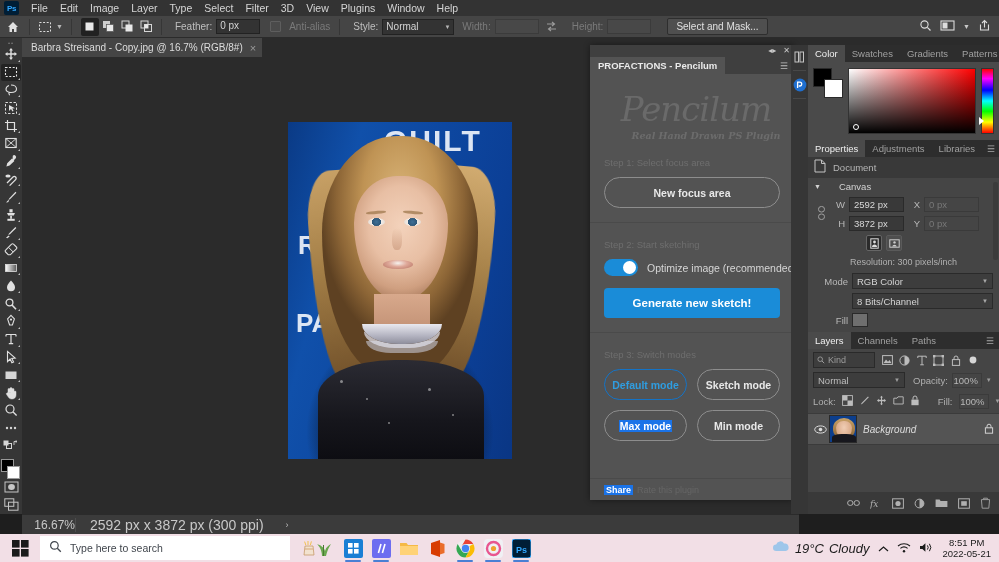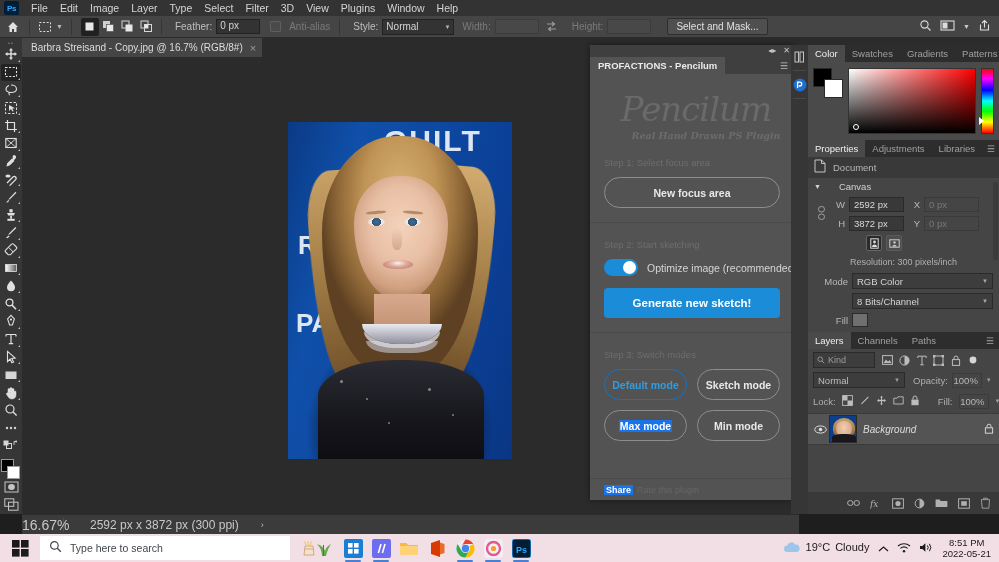--- a/index.html
+++ b/index.html
@@ -190,24 +190,24 @@
   }
   .sparkle { position: absolute; background: #ddd; border-radius: 50%; opacity: .55; }
 
   
   .statusbar {
     position: absolute; left: 22px; top: 514px; width: 777px; height: 20px;
     background: #3b3b3b; display: flex; align-items: center;
     border-top: 1px solid #2b2b2b;
   }
   .sb-zoom {
-    color: #c8c8c8; font-size: 14px; width: 42px; text-align: right;
+    color: #c8c8c8; font-size: 12px; width: 54px; text-align: right;
     border-right: 1px solid #4d4d4d; height: 14px; line-height: 14px;
   }
-  .sb-doc { color: #c8c8c8; font-size: 12px; margin-left: 26px; }
+  .sb-doc { color: #c8c8c8; font-size: 14px; margin-left: 14px; }
   .sb-arrow { color: #bdbdbd; font-size: 9px; margin-left: 22px; }
 
   
   .plugin {
     position: absolute; left: 590px; top: 45px; width: 204px; height: 455px;
     background: #535353; box-shadow: 0 0 6px rgba(0,0,0,.45);
   }
   .plugin-chrome {
     height: 12px; background: #3f3f3f; display: flex; align-items: center;
     justify-content: flex-end; padding-right: 4px; gap: 7px;
@@ -425,21 +425,21 @@
     align-items: center; gap: 8px; padding: 0 9px; margin-right: 4px;
   }
   .tb-search-text { color: #41464d; font-size: 10.5px; }
   .tb-apps { display: flex; align-items: center; gap: 6px; margin-left: 10px; }
   .tb-app { width: 22px; height: 22px; display: flex; align-items: center;
     justify-content: center; position: relative; border-radius: 2px; }
   .tb-app .underline { position: absolute; bottom: -3px; left: 3px; right: 3px;
     height: 2px; background: #4a7fd4; border-radius: 1px; }
   .tb-right { margin-left: auto; display: flex; align-items: center; gap: 9px;
     padding-right: 8px; }
-  .tb-weather { display: flex; align-items: flex-start; gap: 5px; color: #1b1b1b; font-size: 11px; }
+  .tb-weather { display: flex; align-items: center; gap: 5px; color: #1b1b1b; font-size: 13px; font-style: italic; }
   .tb-tray { display: flex; align-items: center; gap: 8px; color: #1b1b1b; }
   .tb-clock { color: #1b1b1b; font-size: 9.5px; line-height: 11px; text-align: center; }
 </style>
 </head>
 <body>
 
 <div class="app">
 
   <div class="menubar">
     <div class="ps-logo">Ps</div>

